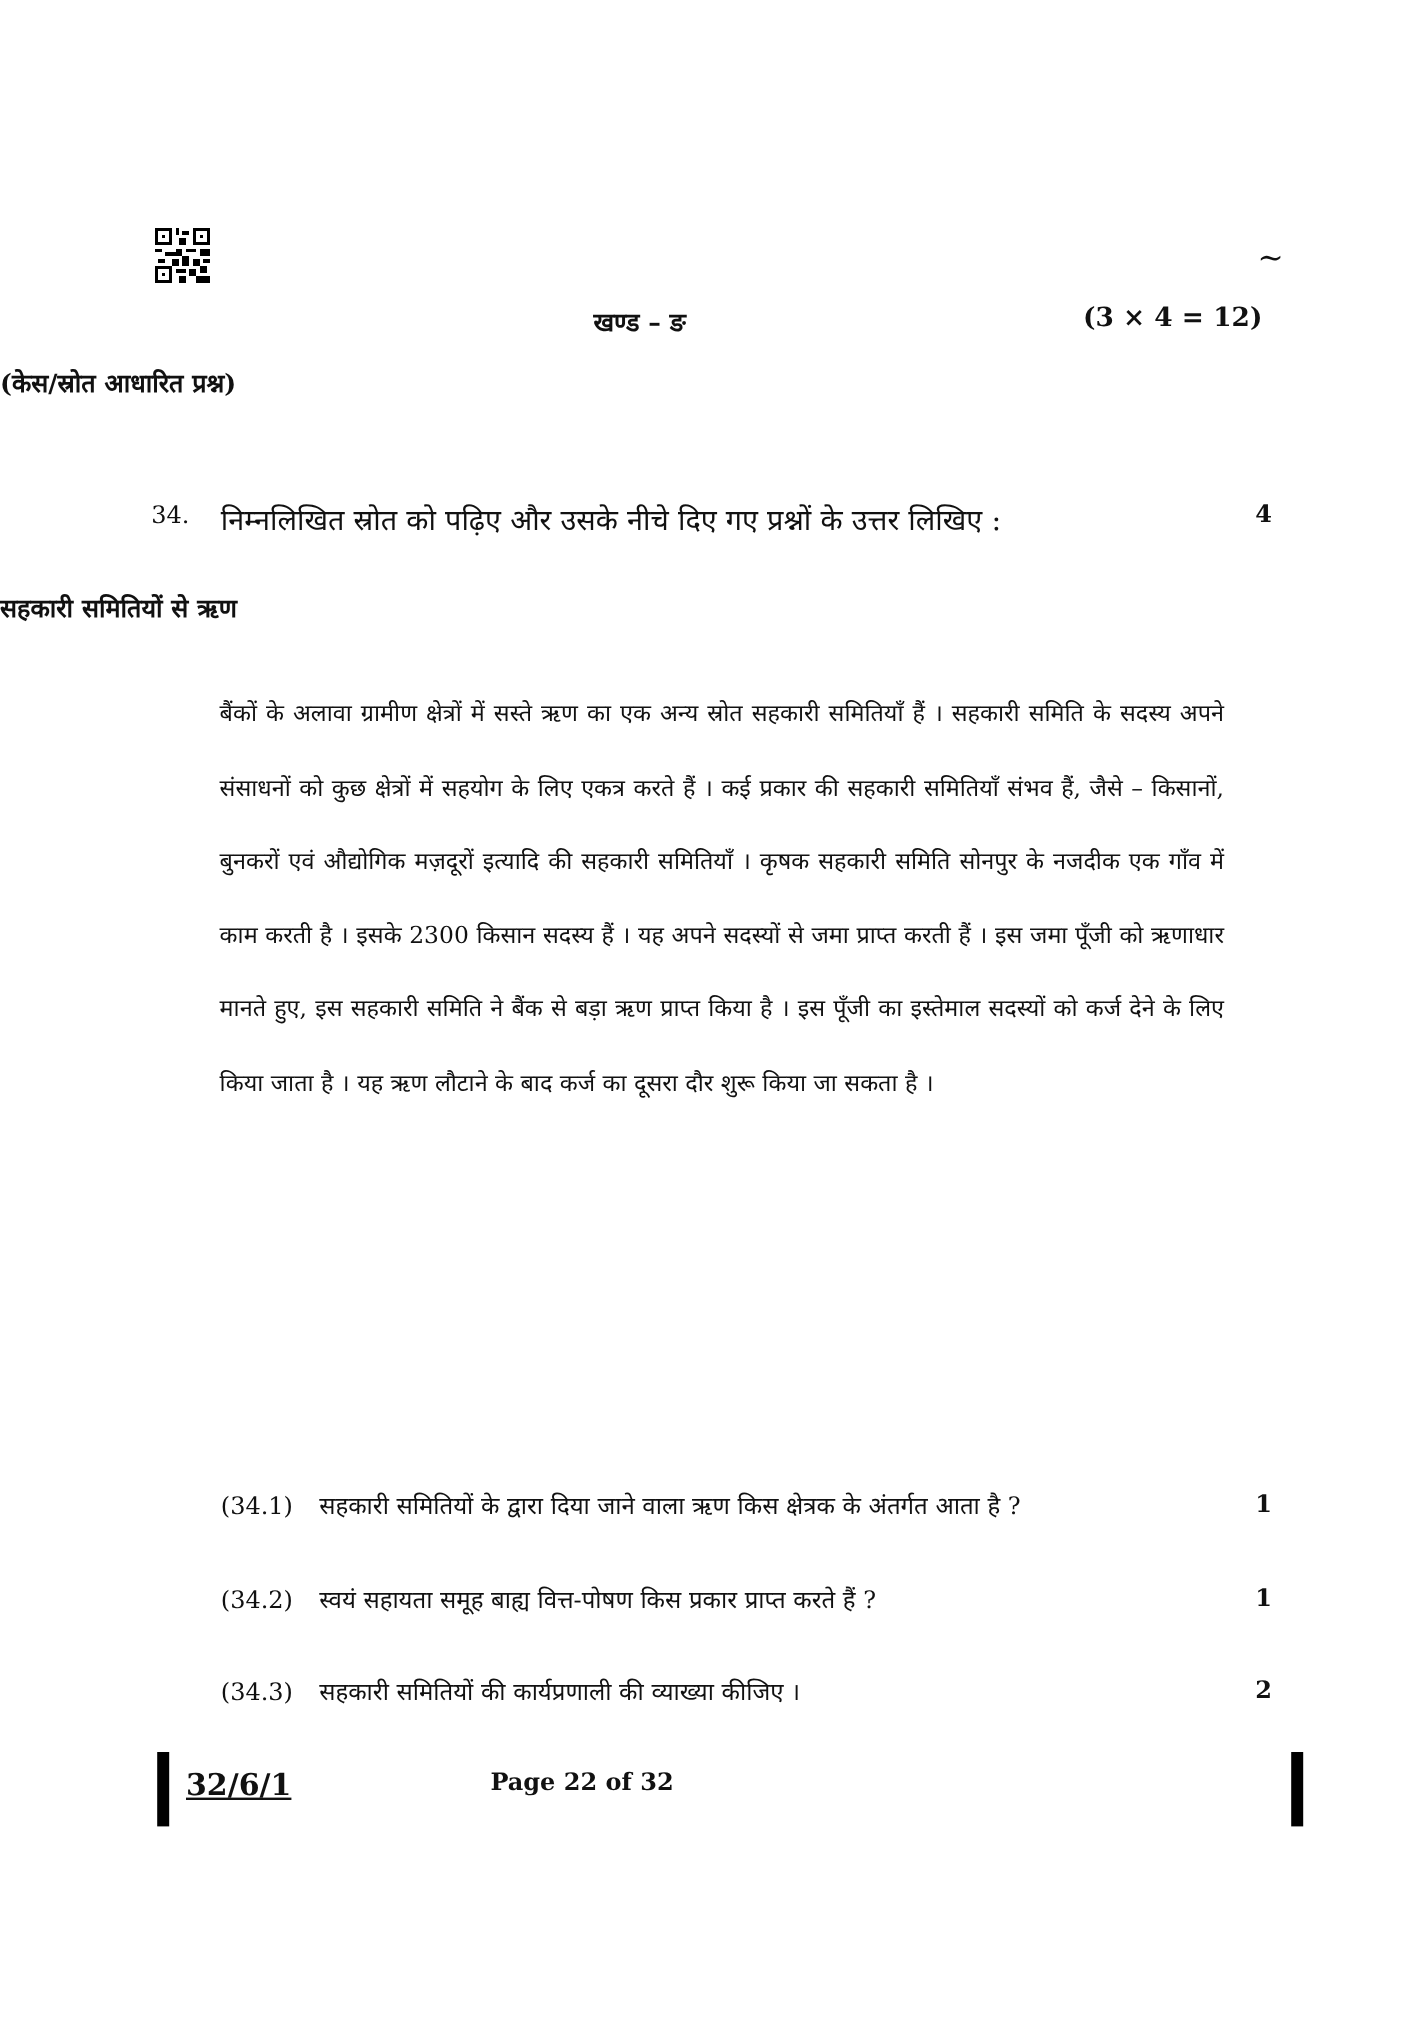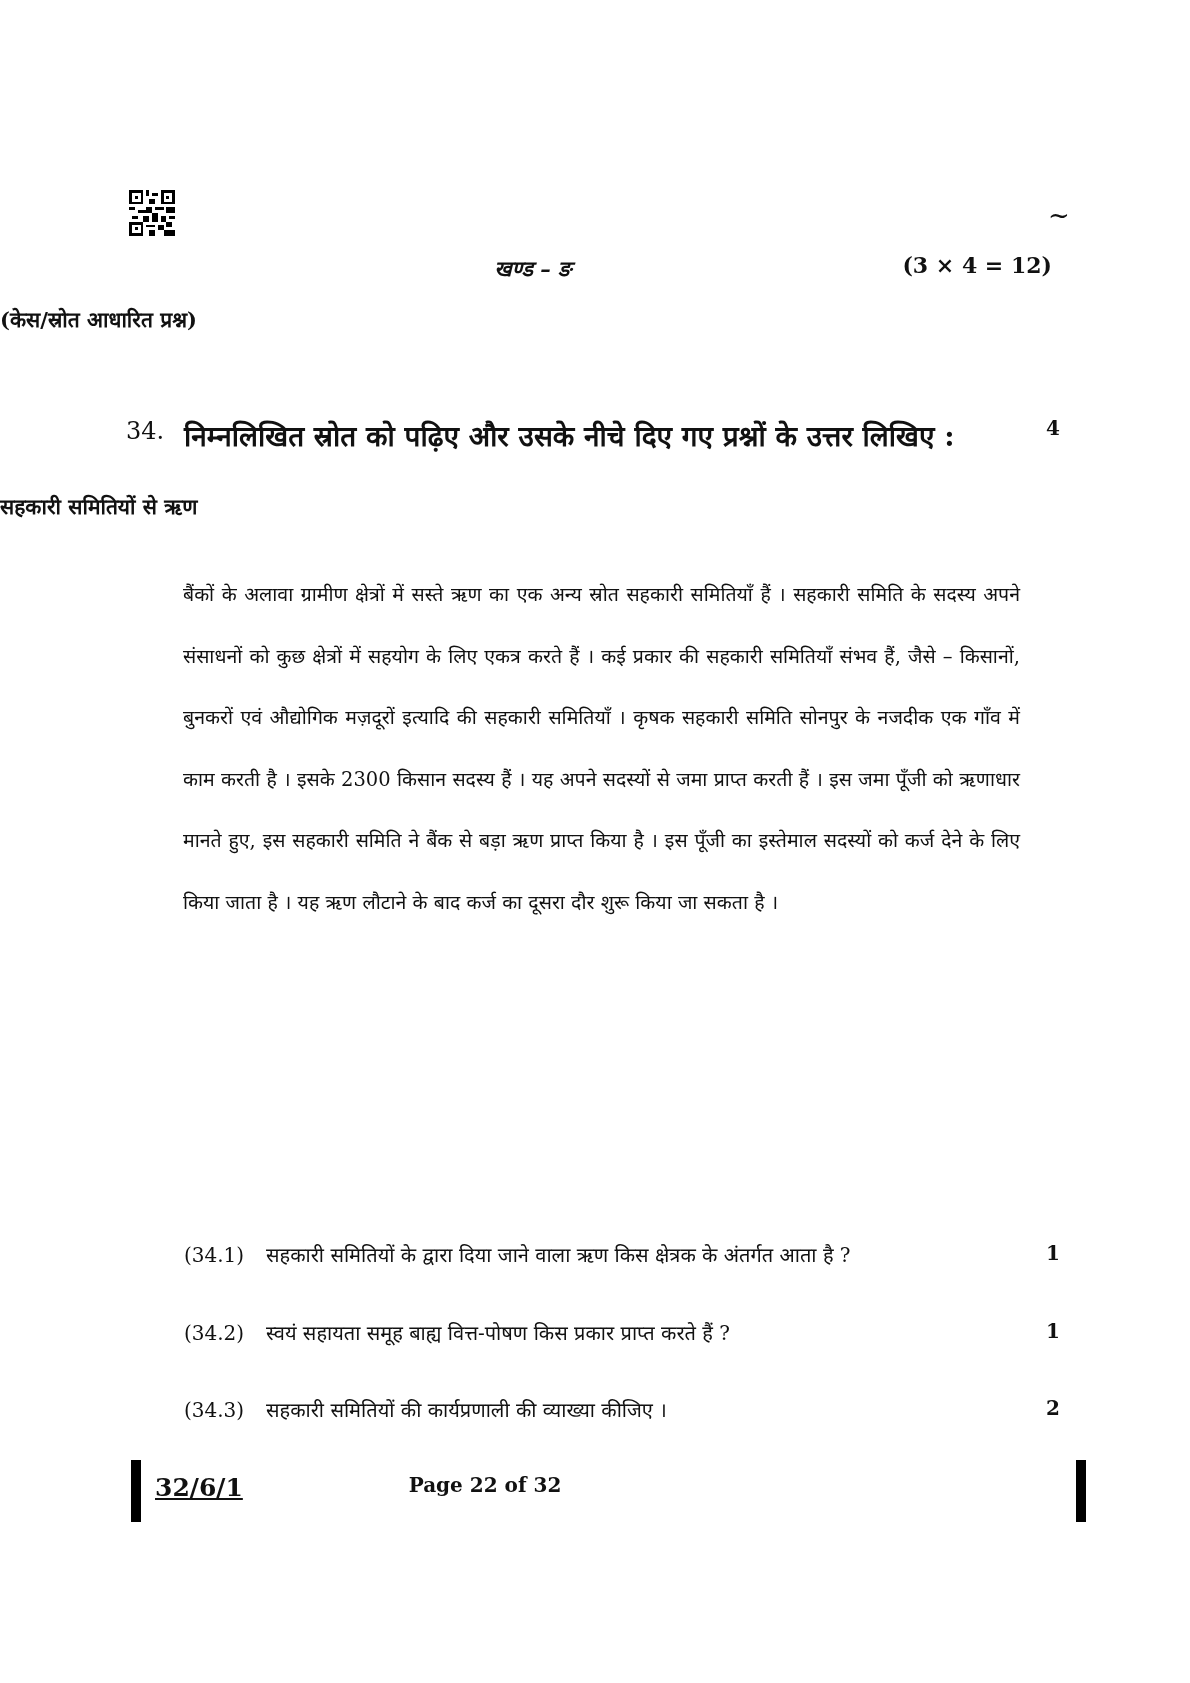--- a/index.html
+++ b/index.html
@@ -1,25 +1,25 @@
 <!DOCTYPE html>
 <html><head>
 <meta charset="utf-8">
 <style>
   html, body { margin: 0; padding: 0; background: #ffffff; }
   body { width: 1190px; height: 1683px; position: relative; overflow: hidden;
          font-family: "DejaVu Serif", serif; color: #111; }
   .abs { position: absolute; }
   .qr { left: 128px; top: 190px; width: 48px; height: 46px; }
   .tilde { left: 1048px; top: 200px; font-size: 26px; }
-  .section-title { left: 0; width: 1066px; top: 254px; text-align: center; font-weight: bold; font-size: 21px; font-style: italic; }
+  .section-title { left: 0; width: 1066px; top: 254px; text-align: center; font-weight: bold; font-size: 21px; }
   .marks-total { right: 138px; top: 252px; font-weight: bold; font-size: 22px; }
   .subtitle { left: 0; width: 1190px; top: 305px; font-weight: bold; font-size: 21px; }
-  .qnum { left: 126px; top: 417px; font-size: 24px; }
-  .qtext { left: 184px; top: 416px; font-size: 28px; font-weight: bold; }
+  .qnum { left: 126px; top: 417px; font-size: 20px; }
+  .qtext { left: 184px; top: 416px; font-size: 24px; }
   .qmarks { right: 130px; top: 416px; font-weight: bold; font-size: 20px; }
   .passage-title { left: 0; width: 1190px; top: 492px; text-align: left; font-weight: bold; font-size: 21px; }
   .passage { left: 183px; width: 837px; top: 564px; font-size: 19.5px; line-height: 61.5px; }
   .passage p { margin: 0; text-align: justify; }
   .passage p.p2 { margin-top: 8px; }
   .subq { left: 184px; font-size: 20px; }
   .subq .num { display: inline-block; width: 82px; }
   .subq-marks { right: 130px; font-weight: bold; font-size: 20px; }
   .footer-bar-left { left: 131px; top: 1460px; width: 10px; height: 62px; background: #000; }
   .footer-bar-right { left: 1076px; top: 1460px; width: 10px; height: 62px; background: #000; }

